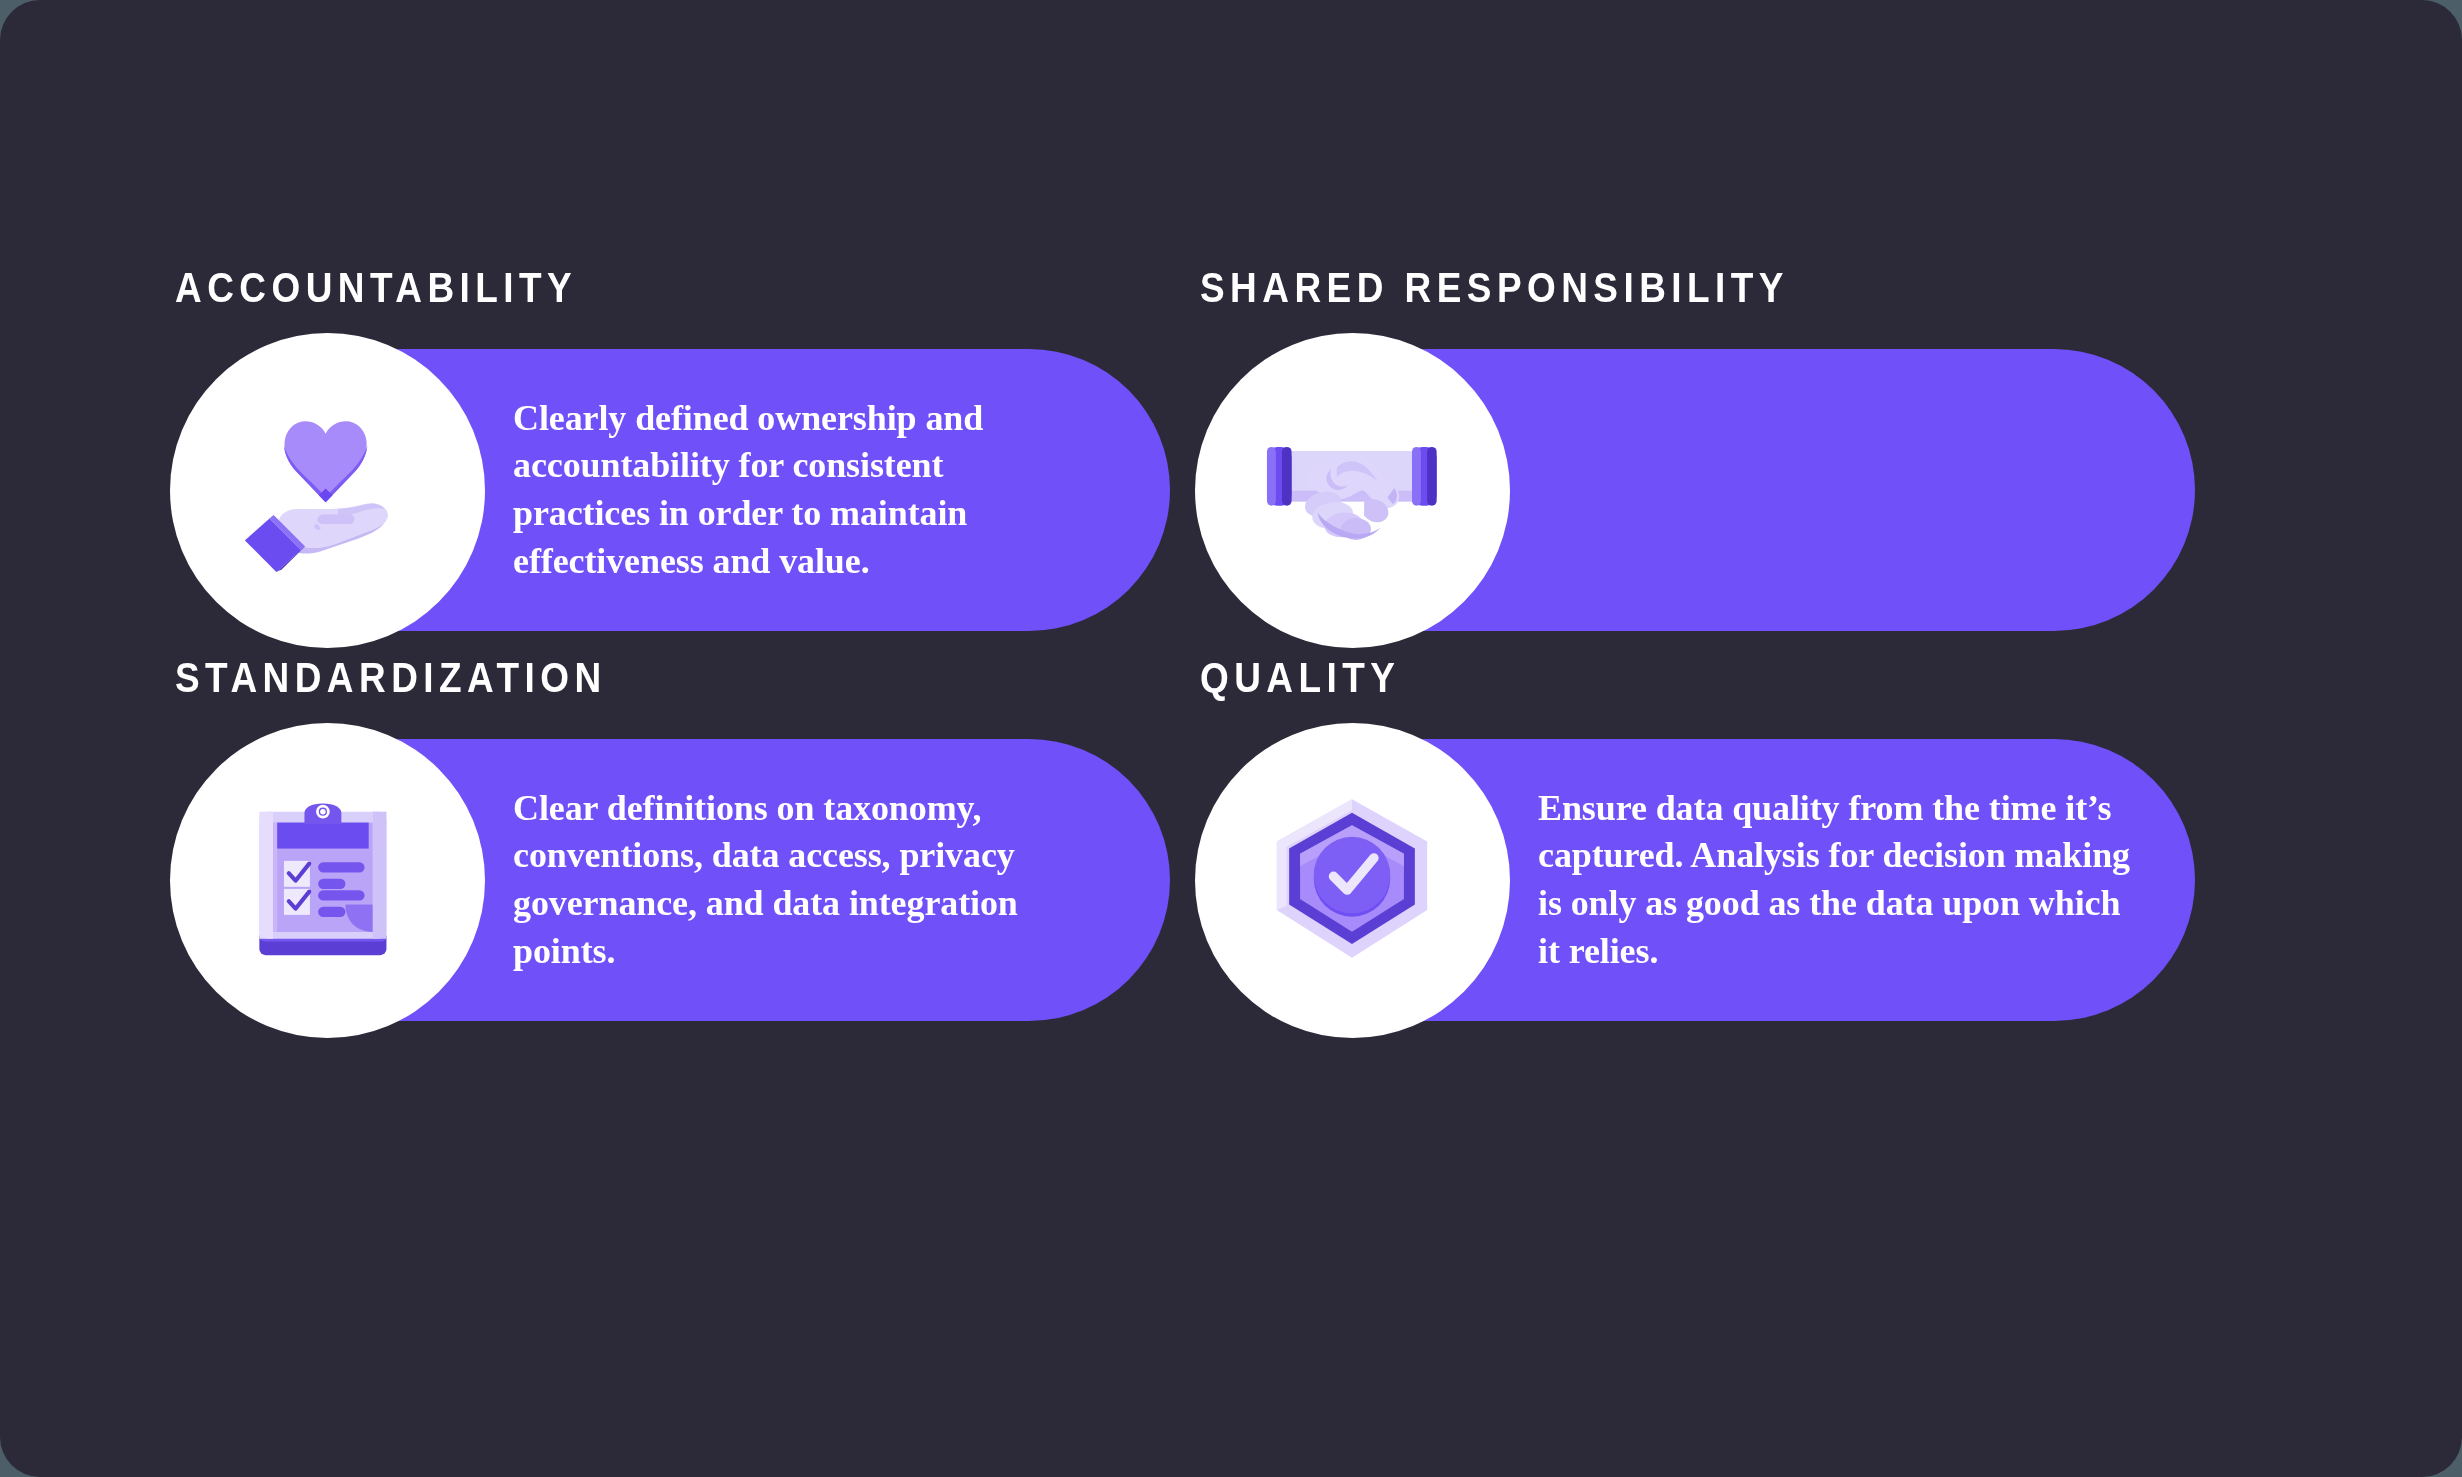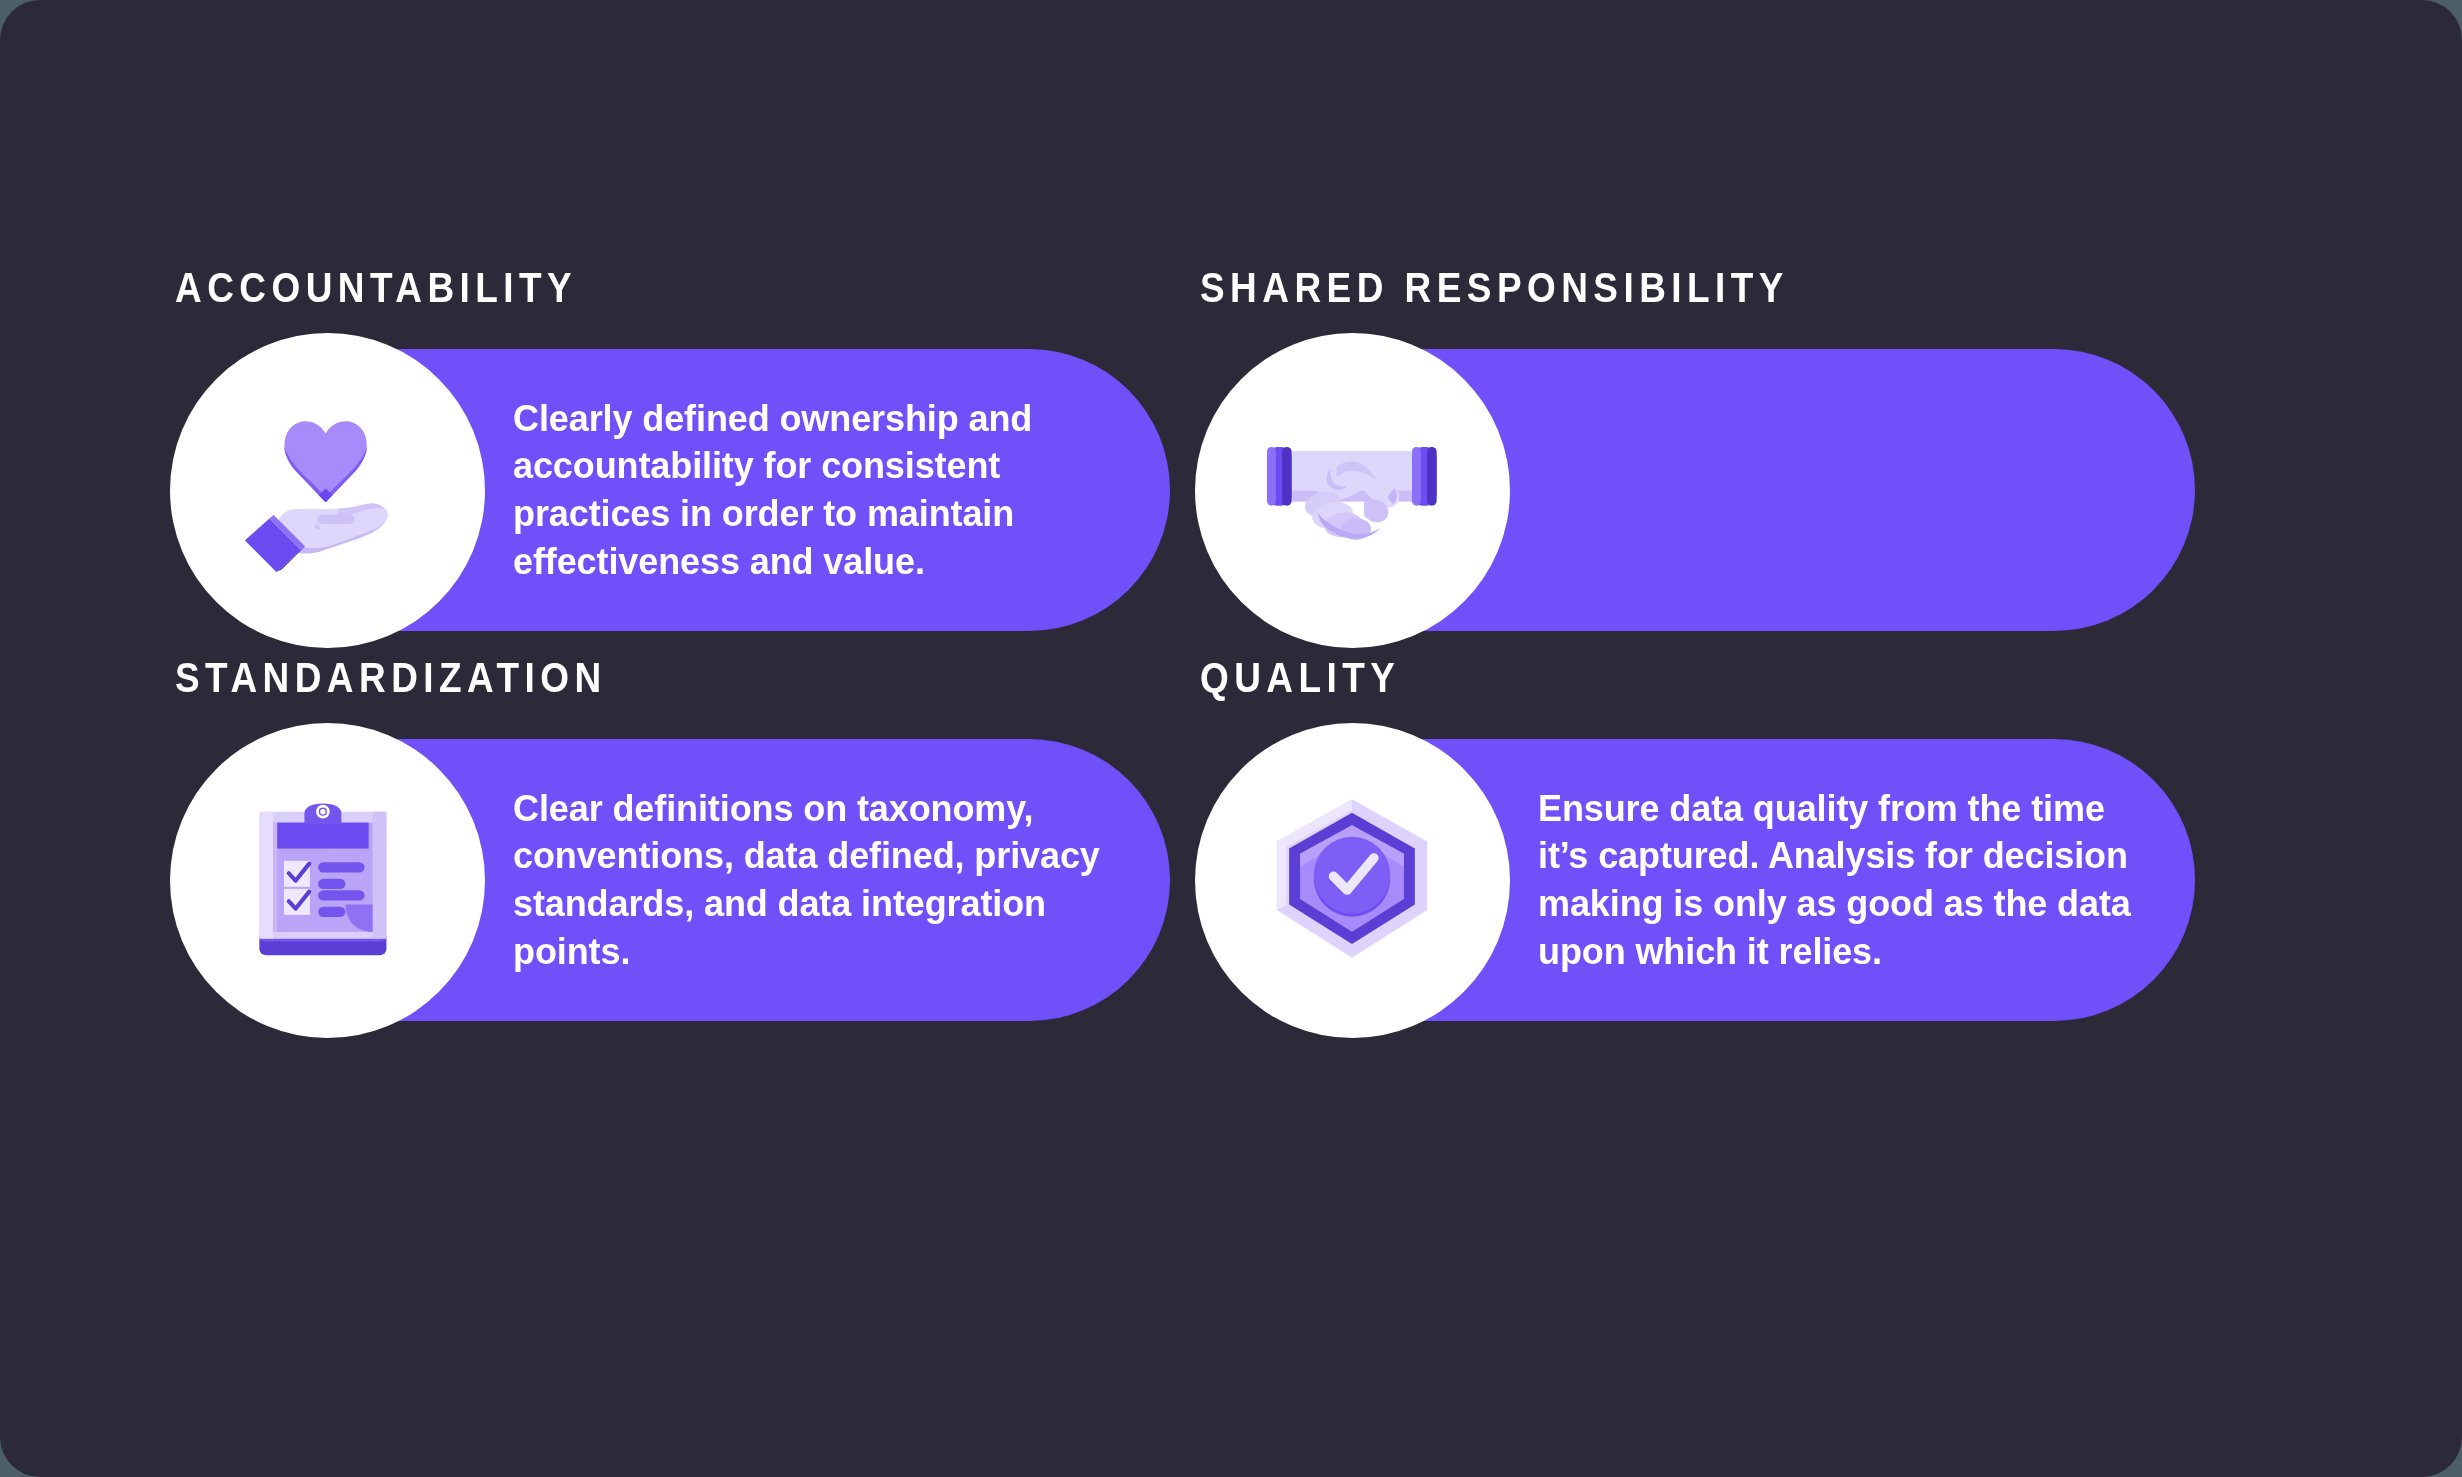--- a/index.html
+++ b/index.html
@@ -89,21 +89,21 @@
     top: 0;
     width: 588px;
     height: 282px;
     display: flex;
     align-items: center;
     z-index: 2;
   }
   .pill-text p {
     margin: 0;
     color: #ffffff;
-    font-family: Liberation Sans, sans-serif;
+    font-family: Liberation Serif, serif;
     font-weight: 700;
     font-size: 36px;
     line-height: 1.32;
     letter-spacing: -0.1px;
   }
 
   
   .cell[data-card="0"] .pill-text { width: 547px; }
   .cell[data-card="1"] .pill-text { width: 540px; }
   .cell[data-card="2"] .pill-text { width: 602px; }
@@ -187,21 +187,21 @@
           </span>
         </div>
       </div>
     </div>
 
     <div class="cell" data-card="2">
       <div class="card-heading">STANDARDIZATION</div>
       <div class="pill-wrap">
         <div class="pill"></div>
         <div class="pill-text">
-          <p>Clear definitions on taxonomy, conventions, data defined, privacy standards, and data integration points.</p>
+          <p>Clear definitions on taxonomy, conventions, data access, privacy governance, and data integration points.</p>
         </div>
         <div class="icon-circle">
           <span>
             <svg width="144" height="164" viewBox="0 0 210 240" xmlns="http://www.w3.org/2000/svg">
 
               <rect x="6" y="196" width="186" height="34" rx="9" fill="#5b3fd4"></rect>
               <rect x="6" y="196" width="186" height="14" rx="7" fill="#7456ee"></rect>
 
               <rect x="6" y="20" width="186" height="186" rx="12" fill="#d9cffb"></rect>
 

